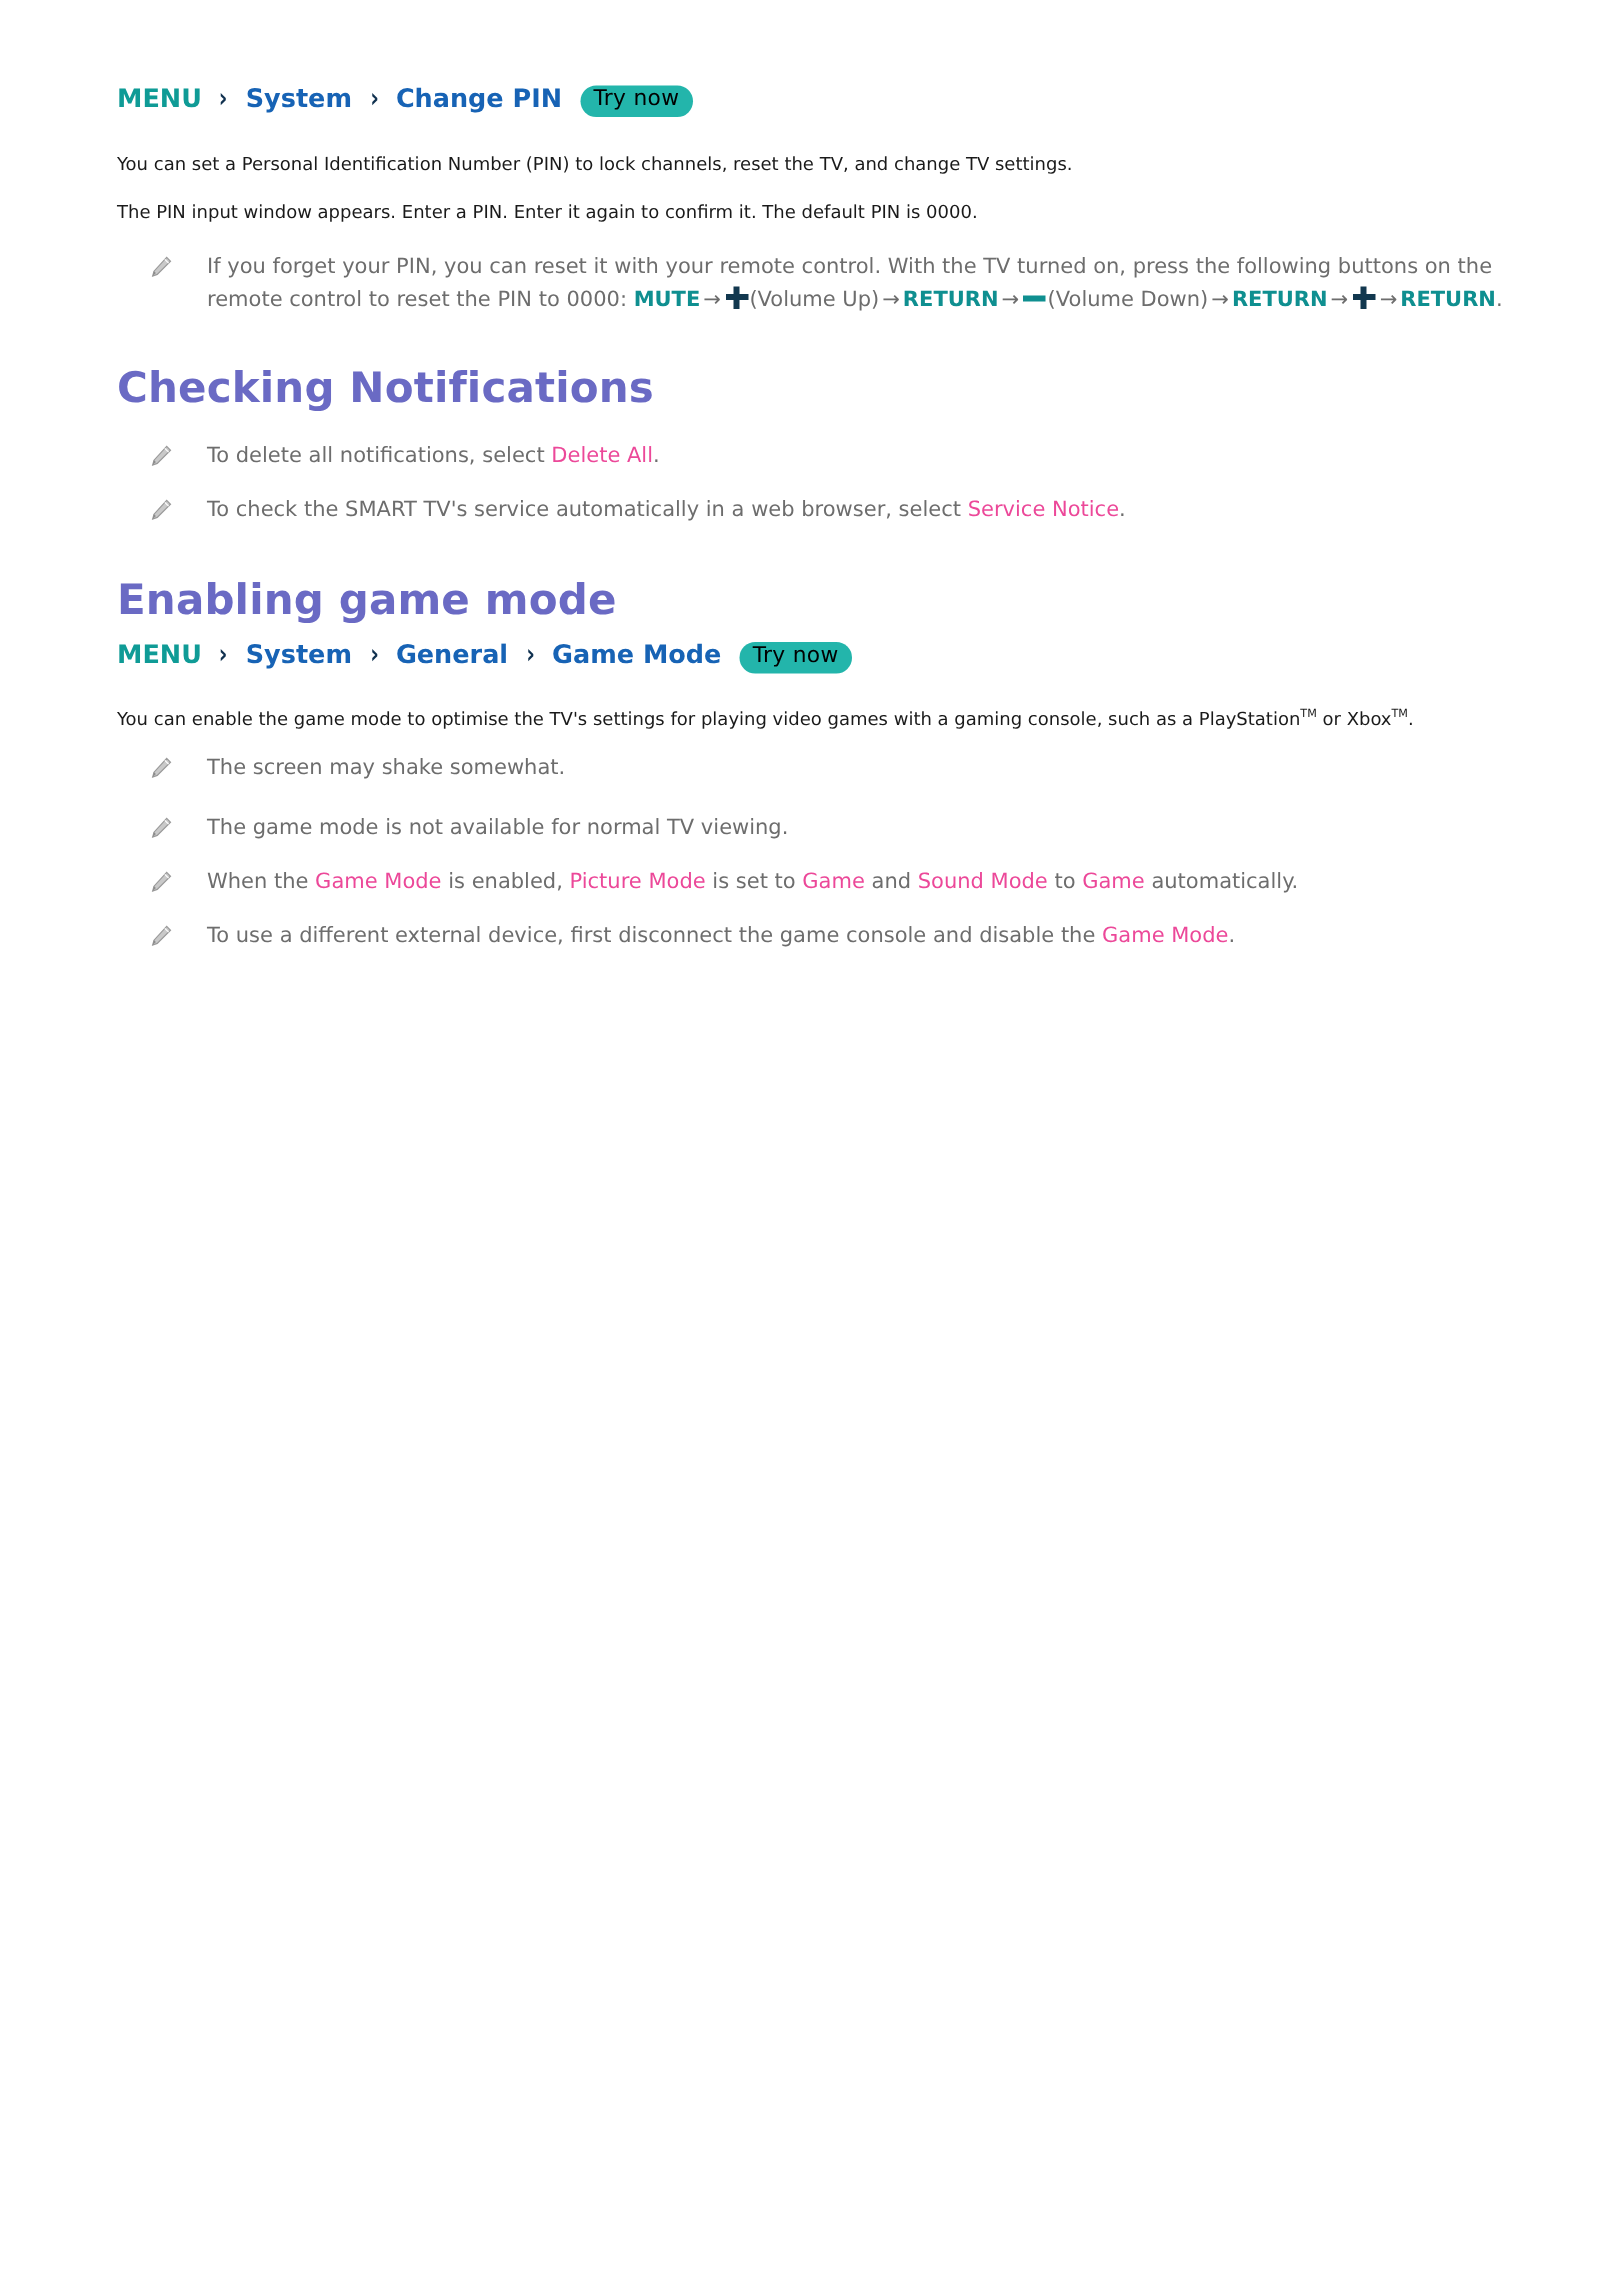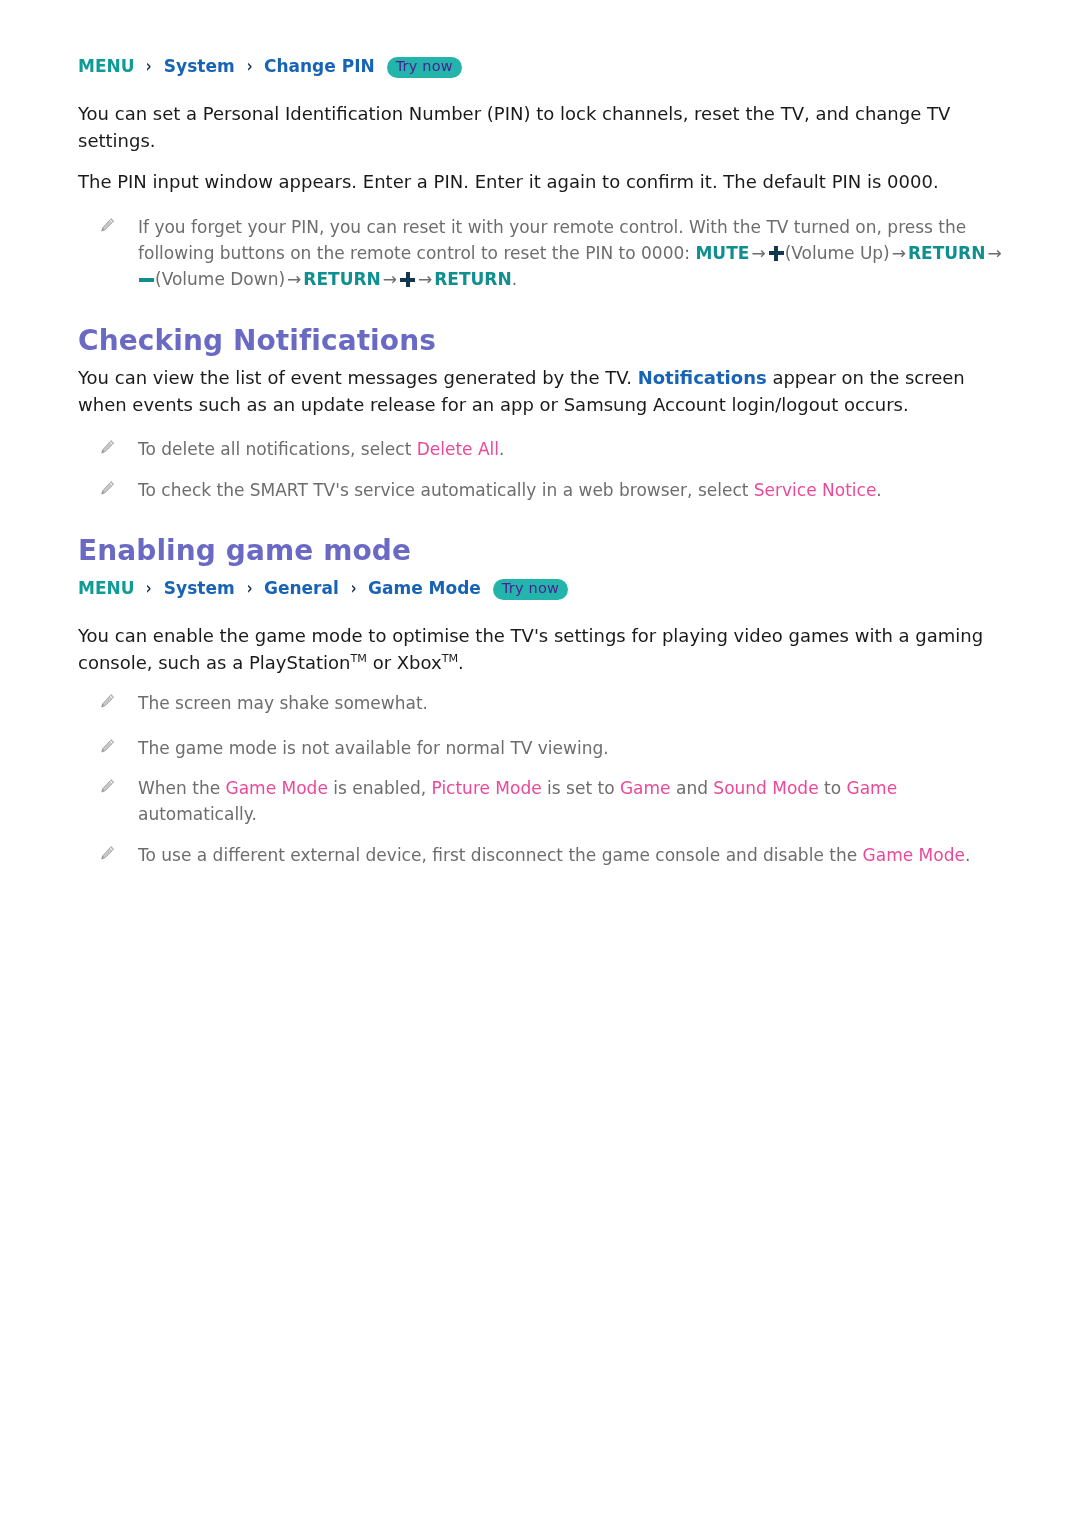--- a/index.html
+++ b/index.html
@@ -46,48 +46,48 @@
     color: #10314f;
     font-weight: bold;
     font-size: 18px;
     padding: 0 5px;
     display: inline-block;
     transform: scaleX(0.78);
   }
   .trynow {
     display: inline-block;
     background: #23b5ab;
-    color: #4c1d95;
+    color: #000000;
     font-size: 14.5px;
     font-weight: normal;
     border-radius: 11px;
     padding: 2px 9px 3px 9px;
     line-height: 1.1;
     margin-left: 6px;
     vertical-align: 1px;
     letter-spacing: 0.2px;
   }
 
   
   p.body {
-    font-size: 18px;
+    font-size: 12px;
     line-height: 1.52;
     color: #1a1a1a;
     margin: 0 0 14px 0;
     max-width: 920px;
   }
   p.body:last-child { margin-bottom: 0; }
   .hl-blue { color: #1763b5; font-weight: bold; }
 
   
   .note {
     position: relative;
     padding-left: 46px;
     margin: 14px 0 0 14px;
-    font-size: 17px;
+    font-size: 14px;
     line-height: 1.55;
     color: #6d6d6d;
     max-width: 930px;
   }
   .note .pencil {
     position: absolute;
     left: 6px;
     top: 2px;
     width: 18px;
     height: 18px;
@@ -161,21 +161,20 @@
       </span>
     </div>
   </div>
 
   <div class="gap-lg"></div>
 
   <div class="section">
     <h2 class="section-title">Checking Notifications</h2>
 
 
-    <p class="body"><span>You can view the list of event messages generated by the TV. </span><span class="hl-blue">Notifications</span><span> appear on the screen when events such as an update release for an app or Samsung Account login/logout occurs.</span></p>
 
     <div class="note note-first">
       <span class="pencil">
         <svg viewBox="0 0 20 20" width="18" height="18" aria-hidden="true">
           <path d="M14.6 1.8 L17.4 4.6 L7.6 14.4 L4.2 15.6 L5.2 12.0 Z" fill="#c9c9c9" stroke="#9a9a9a" stroke-width="0.9"></path>
           <path d="M4.2 15.6 L5.2 12.0 L6.6 13.4 Z" fill="#8c8c8c"></path>
           <path d="M13.2 3.2 L16.0 6.0" stroke="#ffffff" stroke-width="0.9" fill="none"></path>
         </svg>
       </span>
       <span><span>To delete all notifications, select </span><span class="k-blue">Delete All</span><span>.</span></span>

